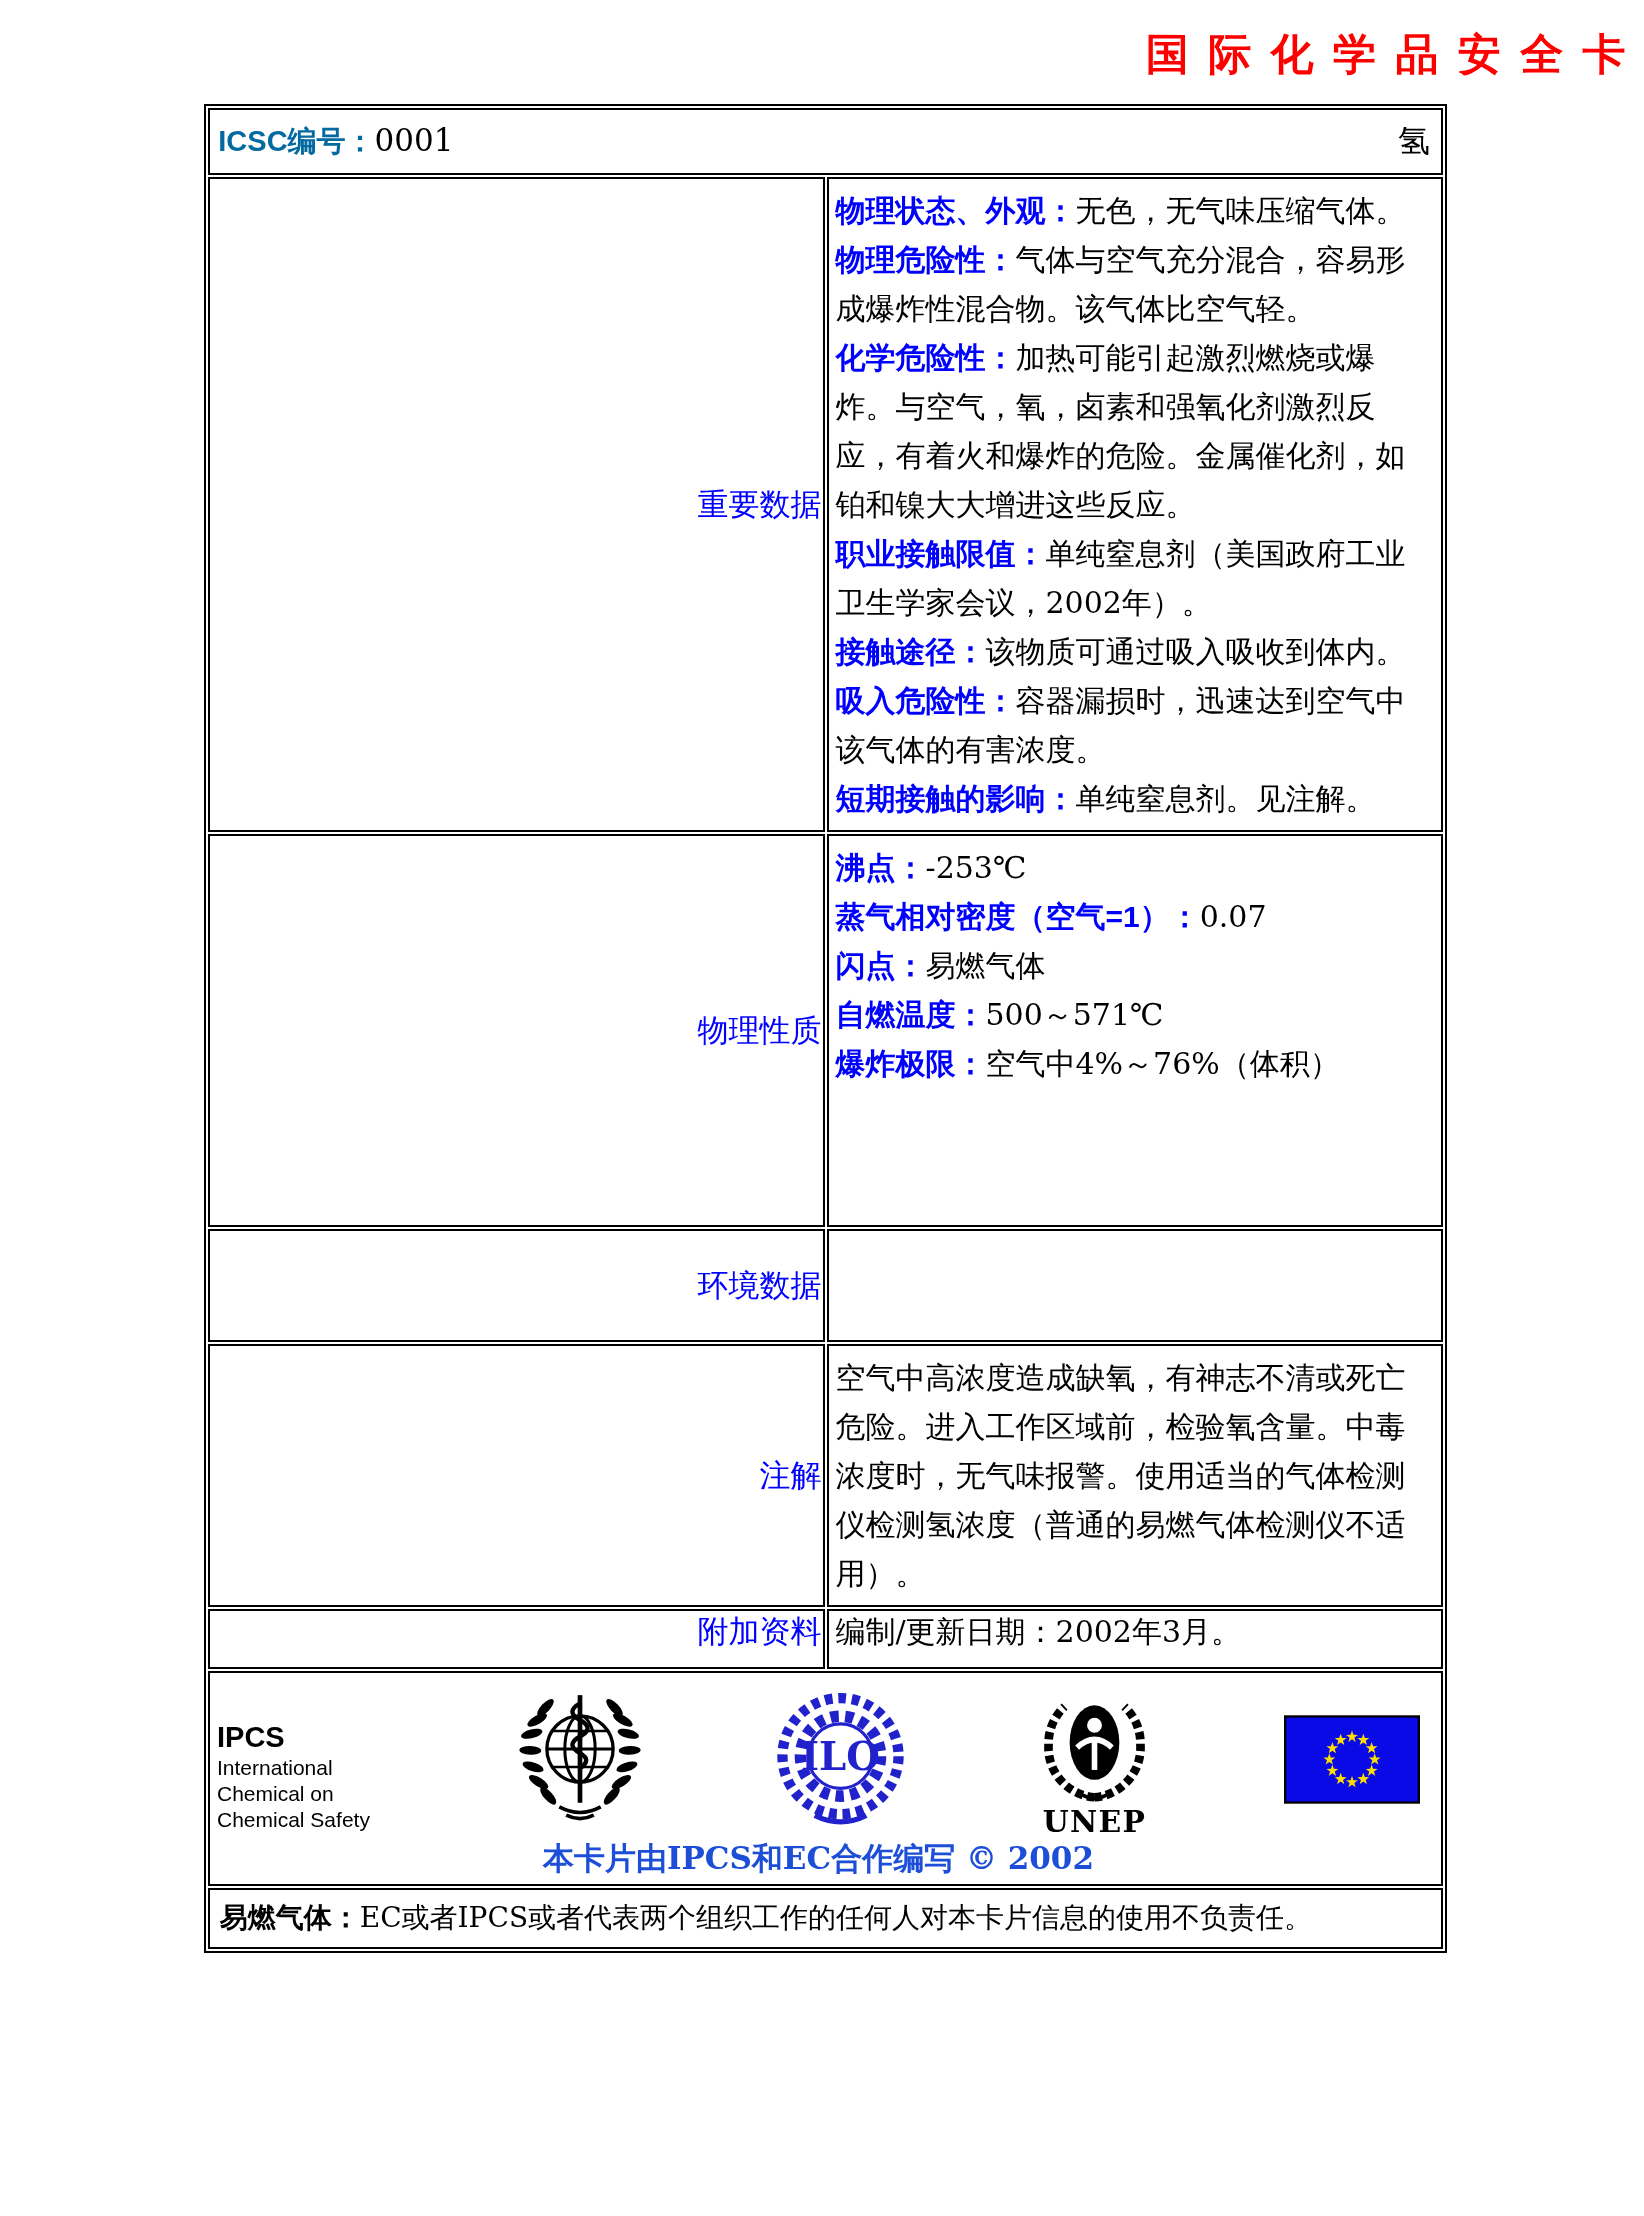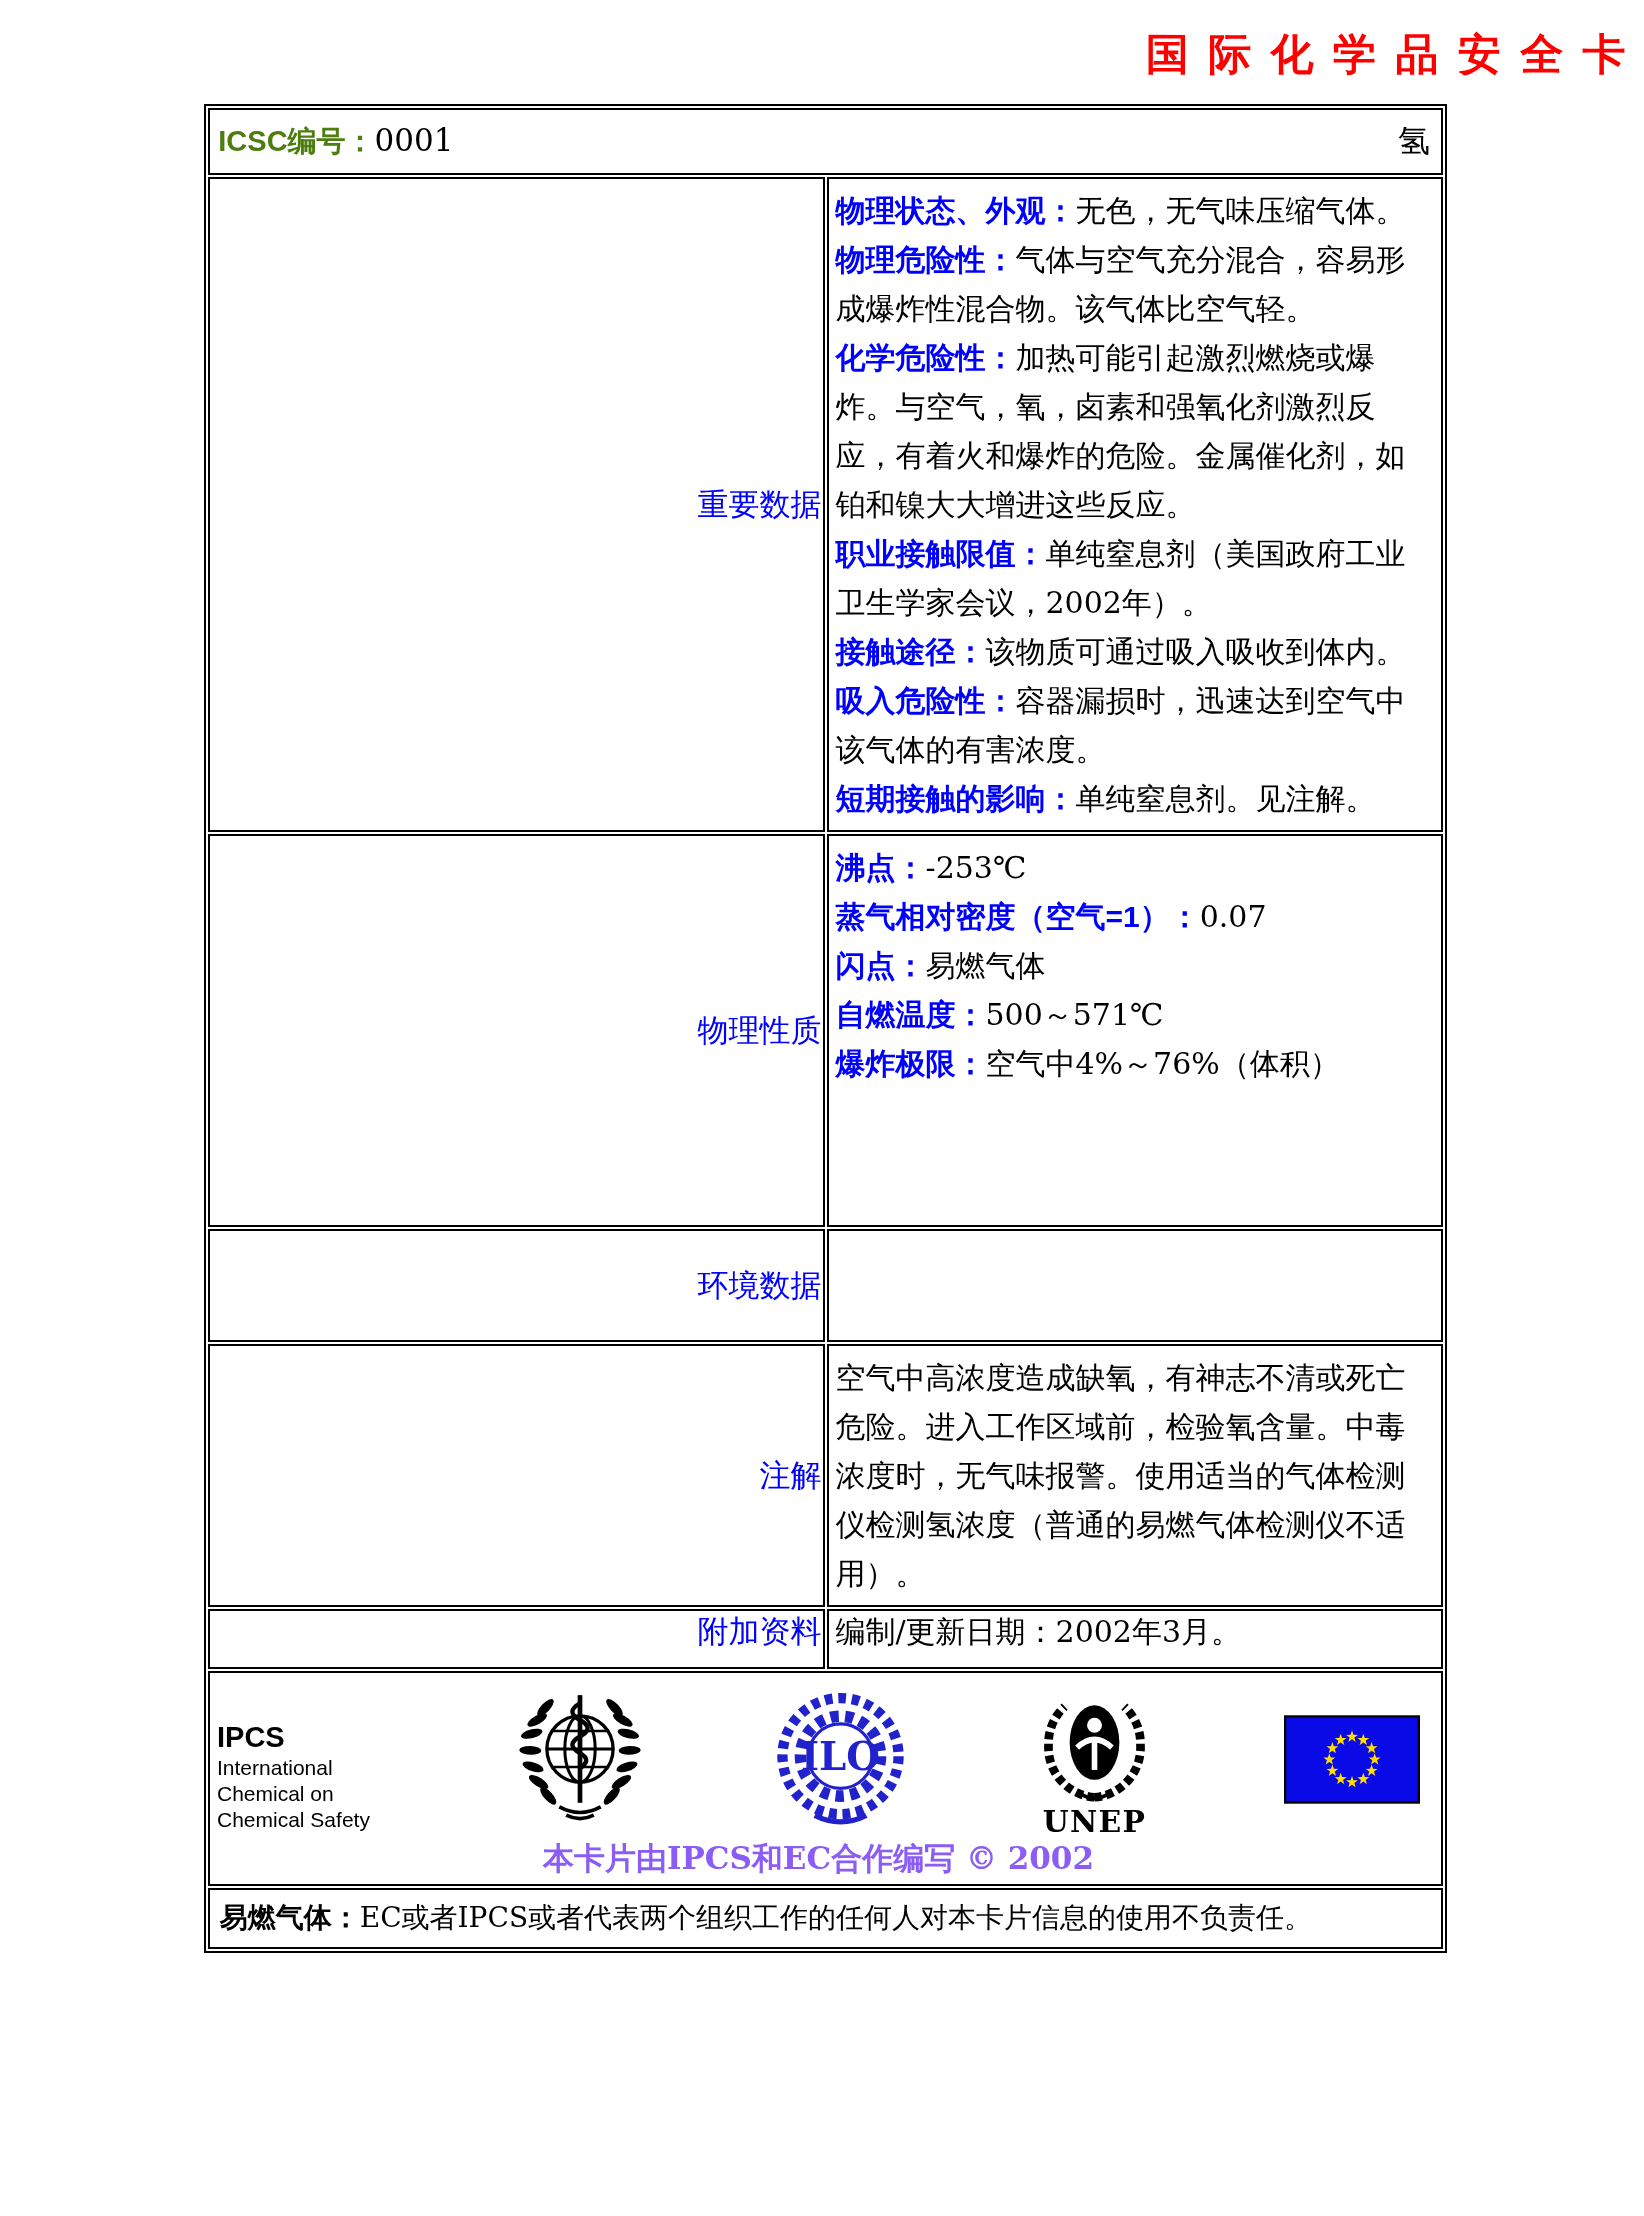--- a/index.html
+++ b/index.html
@@ -31,39 +31,39 @@
     font-size:30px; line-height:49px;
   }
   .content-cell p { margin:0; }
   .k {
     color:#0000ff; font-weight:bold;
     font-family:"Liberation Sans","DejaVu Sans",sans-serif;
   }
   
   .header-cell { padding:9.7px 11px 9.7px 8.3px; }
   .header-flex { display:flex; justify-content:space-between; align-items:center; }
-  .hdr-key { color:#4d7c0f; font-weight:bold; font-size:29px;
+  .hdr-key { color:#0369a1; font-weight:bold; font-size:29px;
              font-family:"Liberation Sans","DejaVu Sans",sans-serif; }
   .hdr-val { font-size:31px; }
   .chem-name { font-size:32px; }
   
   .h-important  { height:646px; }
   .h-physical   { height:393px; }
   .h-environment{ height:113px; }
   .h-notes      { height:192px; }
   .h-additional { height:36px; line-height:36px; padding-top:2.8px; padding-bottom:17px; }
   
   .footer-cell { padding:11px 21px 5.6px 7px; }
   .logo-row { display:flex; justify-content:space-between; align-items:center; height:151px; }
   .ipcs-block { width:167px; font-family:"Liberation Sans","DejaVu Sans",sans-serif; }
   .ipcs-abbr { font-size:29px; font-weight:bold; line-height:35px;margin-top:34px; }
   .ipcs-line { font-size:21px; line-height:26px; }
   .caption {
     text-align:center; margin-top:4.2px;
-    color:#8b5cf6; font-weight:bold; font-size:31px; line-height:39px;
+    color:#1d4ed8; font-weight:bold; font-size:31px; line-height:39px;
   }
   .legal-cell { padding:8.3px 9.7px; font-size:28px; line-height:40px; }
   .legal-label { font-weight:bold; font-family:"Liberation Sans","DejaVu Sans",sans-serif; }
   .logo { display:block; }
 </style>
 </head>
 <body>
 
 <div class="page">
 

